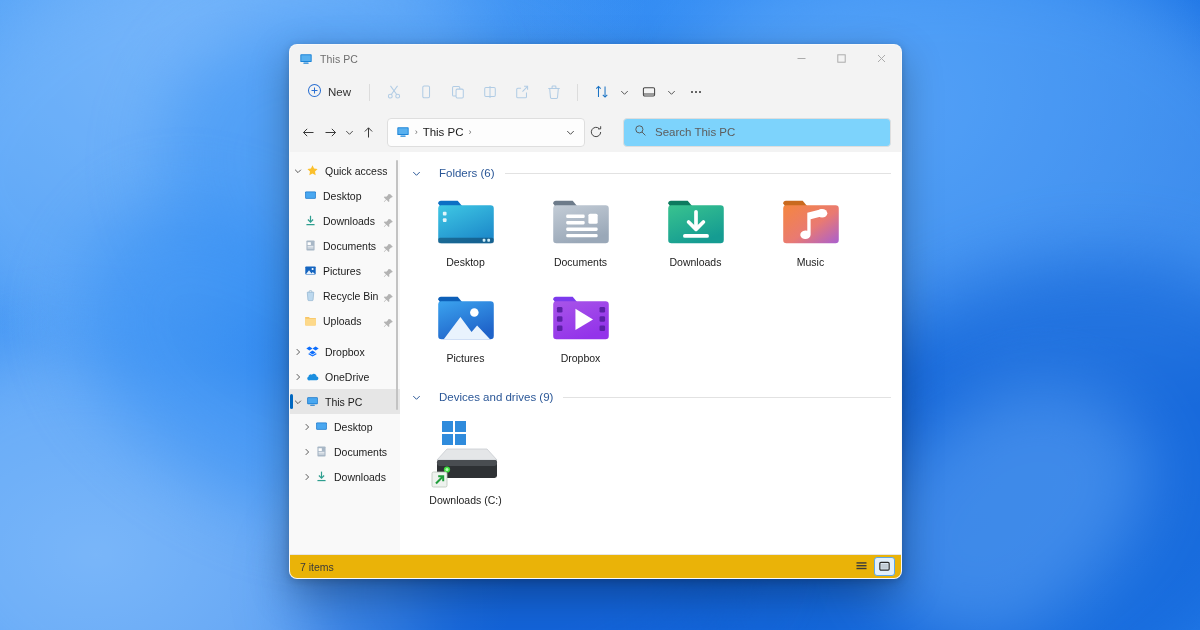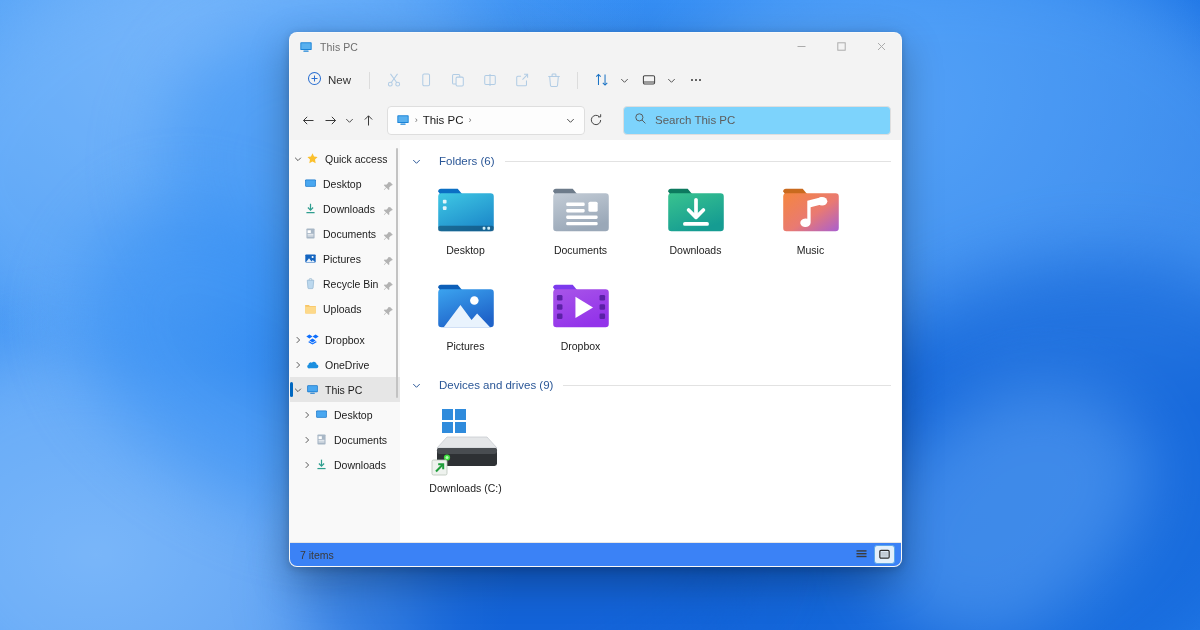--- a/index.html
+++ b/index.html
@@ -36,21 +36,21 @@
   .p3 { width: 640px; height: 420px; right: -120px;top: -40px;  background: #59a6f8; transform: rotate(14deg); }
   .p4 { width: 700px; height: 460px; right: -160px;bottom: -120px; background: #1163d6; transform: rotate(-26deg); opacity:.65;}
   .p5 { width: 560px; height: 400px; left: -120px; bottom: -130px; background: #8cc2fc; transform: rotate(30deg); opacity:.5;}
   .p6 { width: 460px; height: 300px; left: 300px;  bottom: -90px;  background: #0f5fd2; transform: rotate(-12deg); opacity:.55;}
   .p7 { width: 380px; height: 260px; left: 60px;   top: 230px;  background: #2f8bf2; transform: rotate(40deg); opacity:.5;}
   .p8 { width: 300px; height: 220px; right: 40px;  bottom: 10px; background: #6fb2fb; transform: rotate(-35deg); opacity:.45;}
 
   
   .window {
     position: absolute;
-    left: 289px; top: 32px;
+    left: 289px; top: 44px;
     width: 613px; height: 535px;
     background: #f3f3f3;
     border-radius: 8px;
     box-shadow: 0 14px 40px rgba(0,0,0,.30), 0 2px 8px rgba(0,0,0,.18);
     overflow: hidden;
     display: flex; flex-direction: column;
     border: 1px solid rgba(255,255,255,.5);
   }
 
   
@@ -179,21 +179,21 @@
   }
   .tile-ico { width: 64px; height: 60px; display: flex; align-items: center; justify-content: center; }
   .tile-lbl { font-size: 10.5px; color: #1b1b1b; margin-top: 4px; text-align: center; }
 
   .drive-tile { width: 115px; height: 110px; padding-top: 6px; }
   .drive-ico { width: 74px; height: 72px; position: relative; }
 
   
   .statusbar {
     height: 24px; flex: 0 0 24px;
-    background: #3b82f6;
+    background: #eab308;
     border-top: 1px solid #e6e6e6;
     display: flex; align-items: center;
     padding: 0 6px 0 10px;
   }
   .status-txt { font-size: 10.5px; color: #3a3a3a; }
   .view-toggles { margin-left: auto; display: flex; gap: 2px; }
   .vt {
     width: 21px; height: 19px;
     display: flex; align-items: center; justify-content: center;
     border-radius: 3px;

